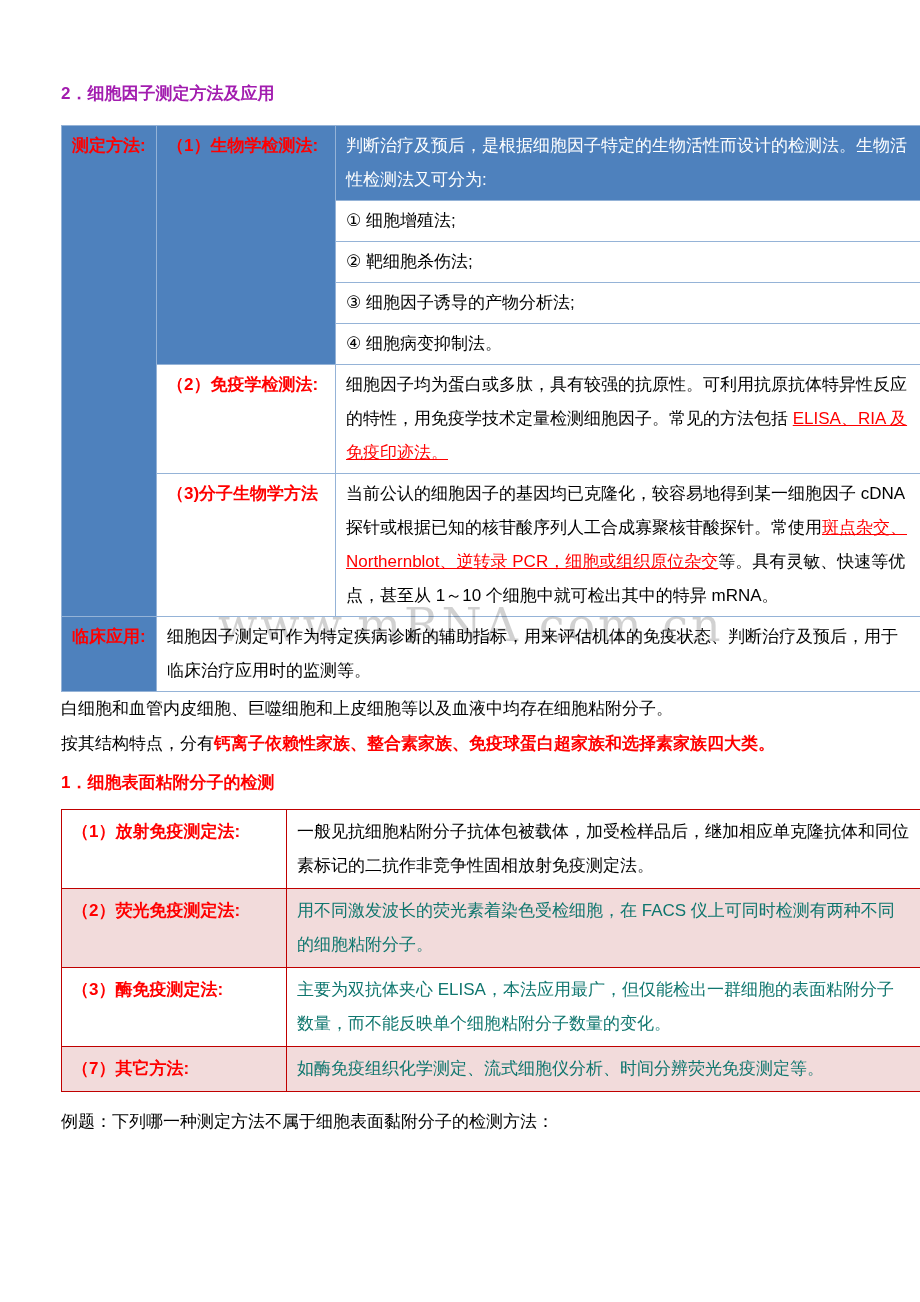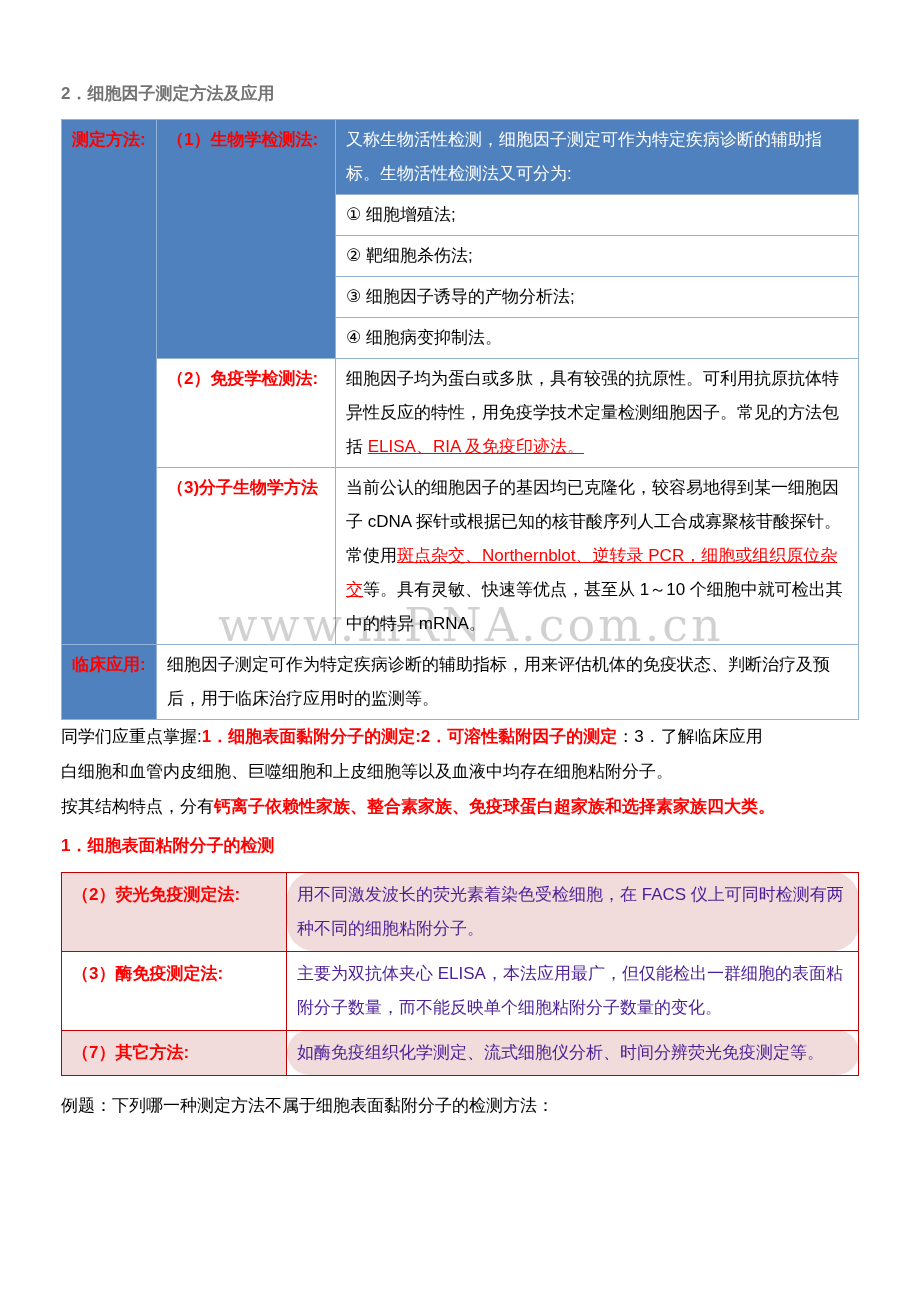--- a/index.html
+++ b/index.html
@@ -5,45 +5,45 @@
   * { margin:0; padding:0; box-sizing:border-box; }
   html, body { background:#ffffff; }
   body {
     width:920px; height:1302px; position:relative; overflow:hidden;
     font-family:"Liberation Sans","DejaVu Sans",sans-serif;
     color:#000000;
   }
   .page { padding:16px 61px 0 61px; }
   .top-note { text-align:center; color:#7f7f7f; font-size:13px; line-height:1.5; }
 
-  .sec-heading  { color:#737373; font-weight:bold; font-size:17px; margin-top:66px; margin-bottom:14px; }
+  .sec-heading  { color:#a21caf; font-weight:bold; font-size:17px; margin-top:66px; margin-bottom:20px; }
   .sec-heading2 { color:#ff0000; font-weight:bold; font-size:17px; margin-top:9px;  margin-bottom:15px; }
 
-  table { border-collapse:collapse; table-layout:fixed; width:798px; }
+  table { border-collapse:collapse; table-layout:fixed; width:860px; }
 
   .t1 td {
     border:1px solid #95b3d7; font-size:17px; line-height:2.0;
     padding:3px 10px; vertical-align:top; overflow-wrap:break-word;
   }
   .t1 .blue { background:#4e81bd; }
   .t1 .lbl  { color:#ff0000; font-weight:bold; }
   .t1 .wt   { color:#ffffff; }
 
   .red-u { color:#ff0000; text-decoration:underline;text-align:center; }
   .red-b { color:#ff0000; font-weight:bold; }
 
   .para { font-size:17px; line-height:2.05; overflow-wrap:break-word; }
   .mt14 { margin-top:13px; }
 
   .t2 td {
     border:1px solid #c00000; font-size:17px; line-height:2.0;
     padding:5px 10px; vertical-align:top; overflow-wrap:break-word;
   }
   .t2 .lbl { color:#ff0000; font-weight:bold; }
-  .t2 .red { color:#4c1d95;border-radius:27px; }
+  .t2 .red { color:#0f766e; }
   .t2 tr.pink td { background:#f2dbdb;margin-left:8px; }
 
   .watermark {
     position:absolute; top:598px; left:218px;
     font-size:46px; color:rgba(0,0,0,0.18); letter-spacing:3px;
     pointer-events:none; z-index:5;
     font-family:"DejaVu Serif", serif;
   }
 </style>
 </head>
@@ -57,21 +57,21 @@
   <table class="t1">
     <colgroup>
         <col style="width:95px">
         <col style="width:179px">
         <col>
       </colgroup>
     <tbody>
       <tr>
         <td class="blue lbl" rowspan="7">测定方法:</td>
         <td class="blue lbl" rowspan="5">（1）生物学检测法:</td>
-        <td class="blue wt">又称生物活性检测，细胞因子测定可作为特定疾病诊断的辅助指标。生物活性检测法又可分为:</td>
+        <td class="blue wt">判断治疗及预后，是根据细胞因子特定的生物活性而设计的检测法。生物活性检测法又可分为:</td>
       </tr>
       <tr>
         <td>① 细胞增殖法;</td>
       </tr>
       <tr>
         <td>② 靶细胞杀伤法;</td>
       </tr>
       <tr>
         <td>③ 细胞因子诱导的产物分析法;</td>
       </tr>
@@ -87,34 +87,37 @@
         <td><span>当前公认的细胞因子的基因均已克隆化，较容易地得到某一细胞因子 cDNA 探针或根据已知的核苷酸序列人工合成寡聚核苷酸探针。常使用</span><span class="red-u">斑点杂交、Northernblot、逆转录 PCR，细胞或组织原位杂交</span><span>等。具有灵敏、快速等优点，甚至从 1～10 个细胞中就可检出其中的特异 mRNA。</span></td>
       </tr>
       <tr>
         <td class="blue lbl">临床应用:</td>
         <td colspan="2">细胞因子测定可作为特定疾病诊断的辅助指标，用来评估机体的免疫状态、判断治疗及预后，用于临床治疗应用时的监测等。</td>
       </tr>
     </tbody>
   </table>
 
 
-  <div class="para"><span>同学们应重点掌握:</span><span class="red-b">1．细胞表面黏附分子的测定:2．可溶性黏附因子的测定</span><span>：3．了解临床应用</span></div>
 
   <div class="para">白细胞和血管内皮细胞、巨噬细胞和上皮细胞等以及血液中均存在细胞粘附分子。</div>
 
   <div class="para"><span>按其结构特点，分有</span><span class="red-b">钙离子依赖性家族、整合素家族、免疫球蛋白超家族和选择素家族四大类。</span></div>
 
   <div class="sec-heading2">1．细胞表面粘附分子的检测</div>
 
   <table class="t2">
     <colgroup>
         <col style="width:225px">
         <col>
       </colgroup>
     <tbody>
+      <tr>
+        <td class="lbl">（1）放射免疫测定法:</td>
+        <td>一般见抗细胞粘附分子抗体包被载体，加受检样品后，继加相应单克隆抗体和同位素标记的二抗作非竞争性固相放射免疫测定法。</td>
+      </tr>
       <tr class="pink">
         <td class="lbl">（2）荧光免疫测定法:</td>
         <td class="red">用不同激发波长的荧光素着染色受检细胞，在 FACS 仪上可同时检测有两种不同的细胞粘附分子。</td>
       </tr>
       <tr>
         <td class="lbl">（3）酶免疫测定法:</td>
         <td class="red">主要为双抗体夹心 ELISA，本法应用最广，但仅能检出一群细胞的表面粘附分子数量，而不能反映单个细胞粘附分子数量的变化。</td>
       </tr>
       <tr class="pink">
         <td class="lbl">（7）其它方法:</td>

